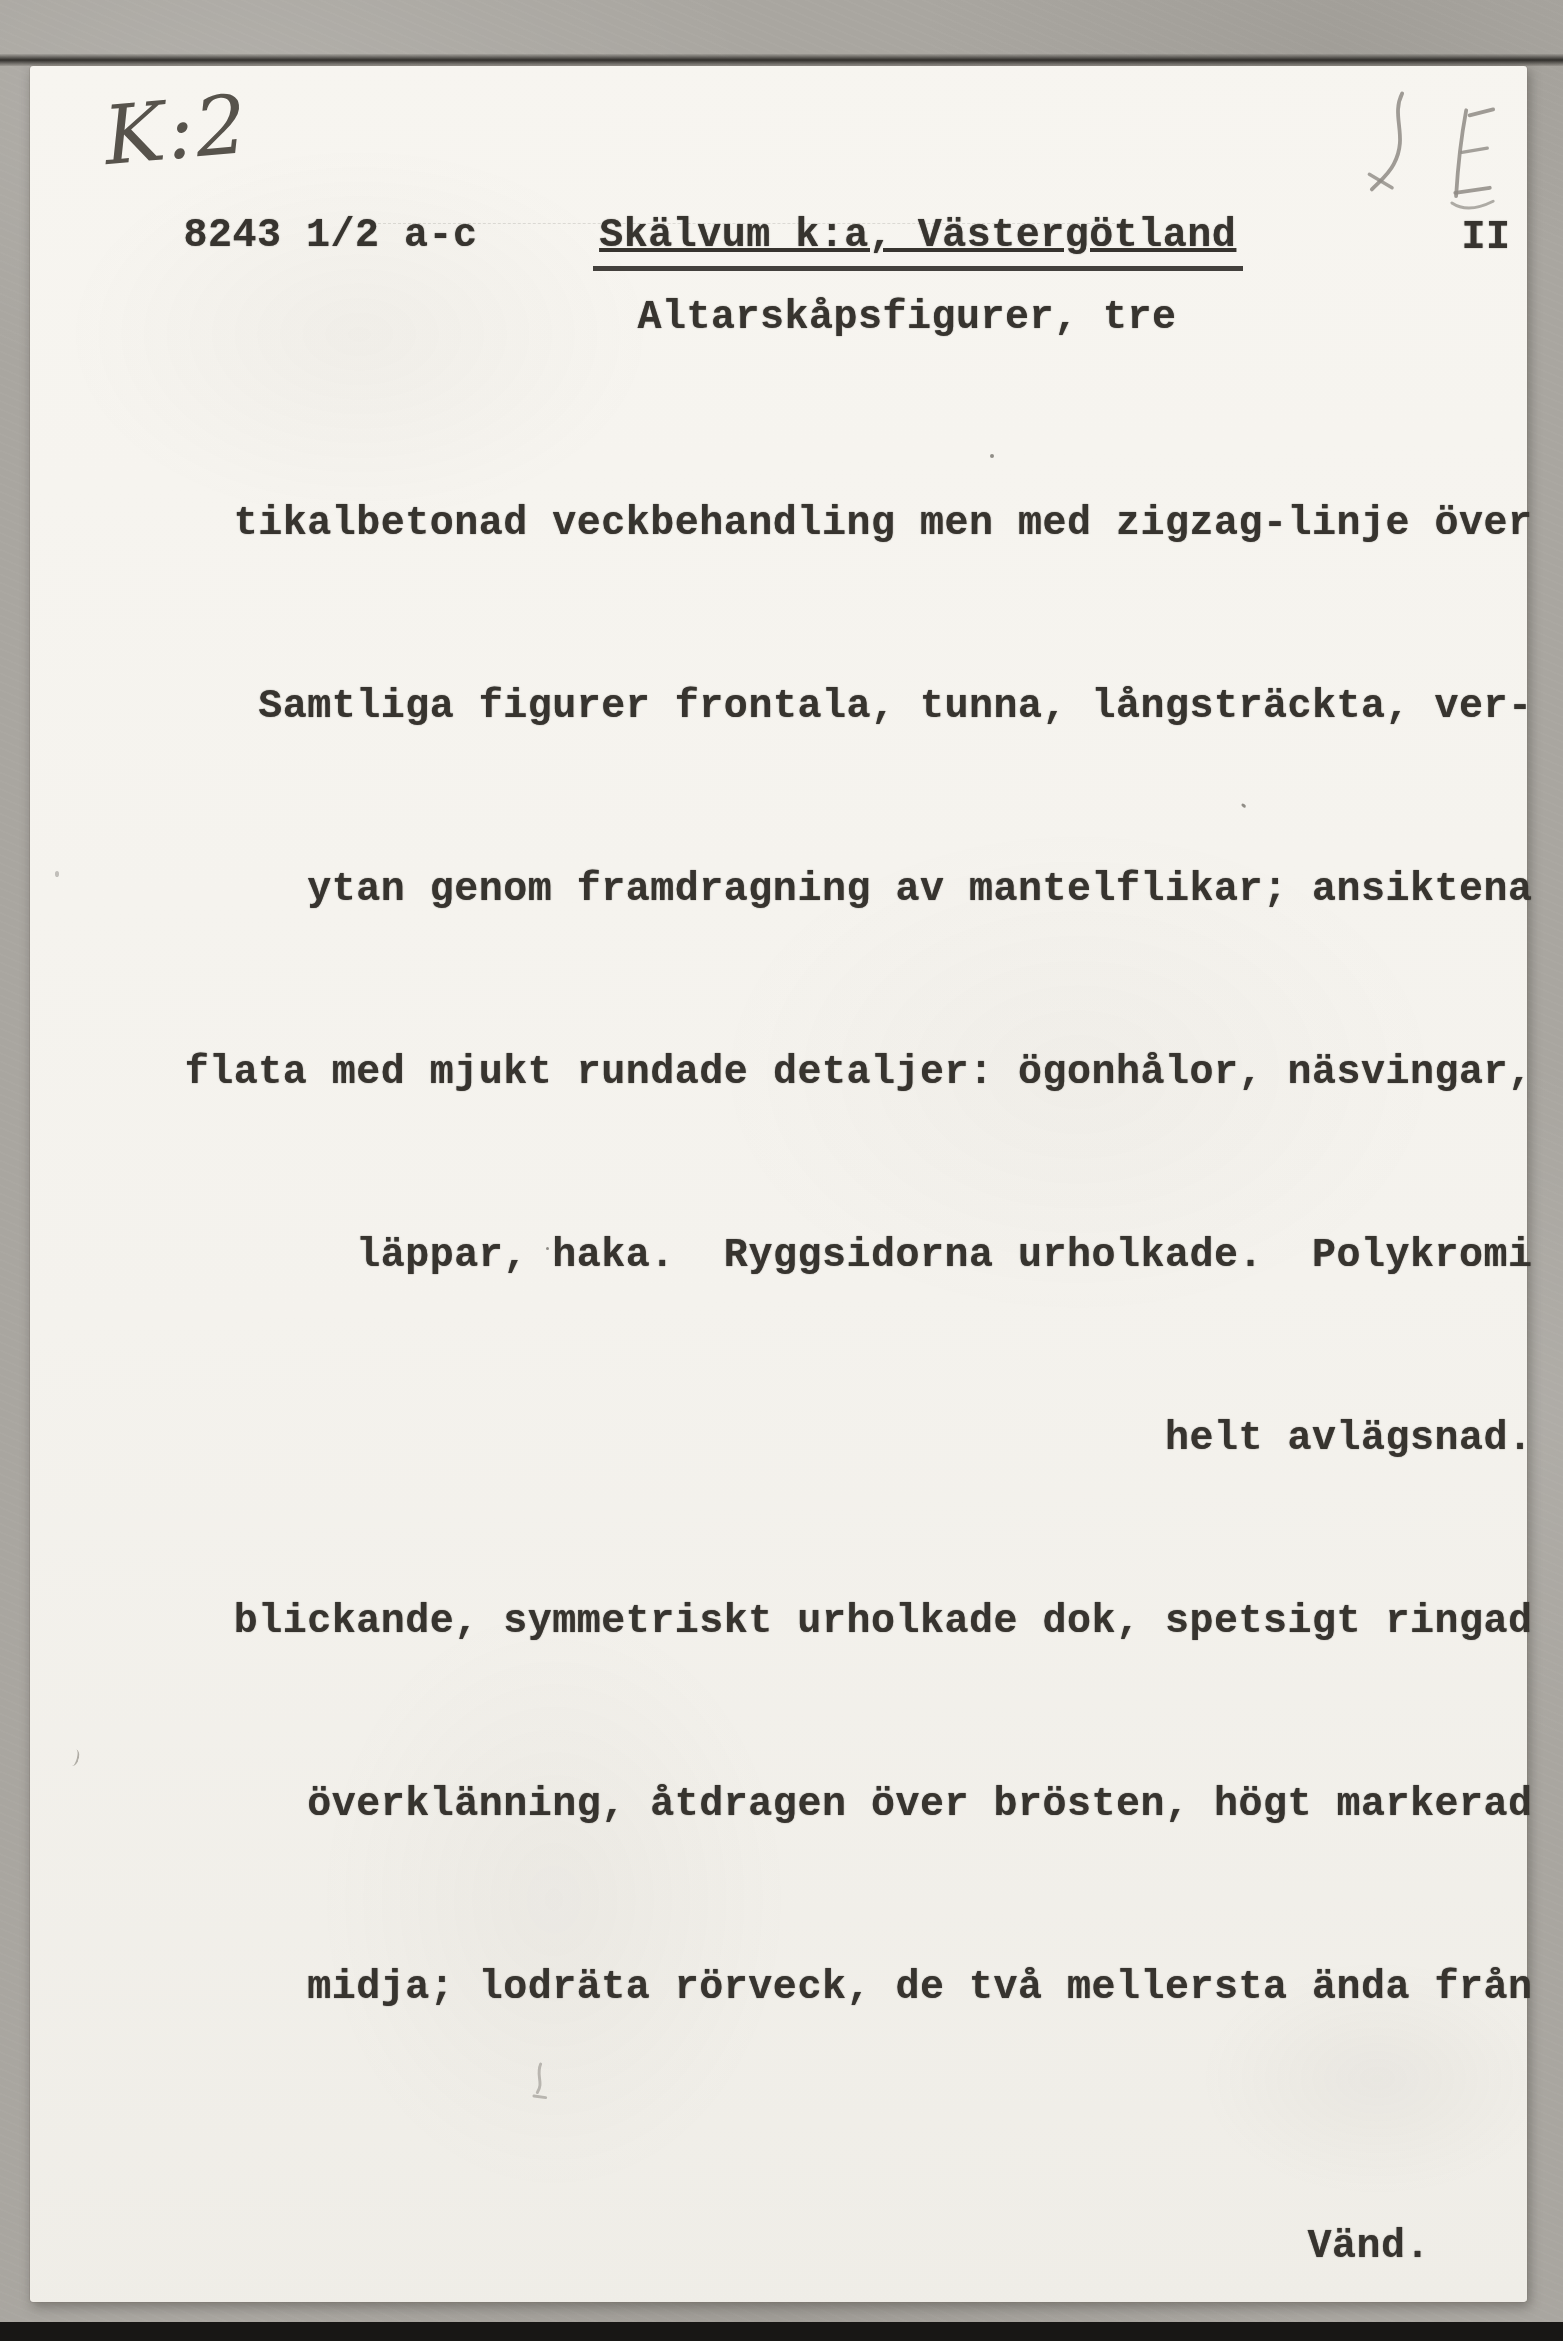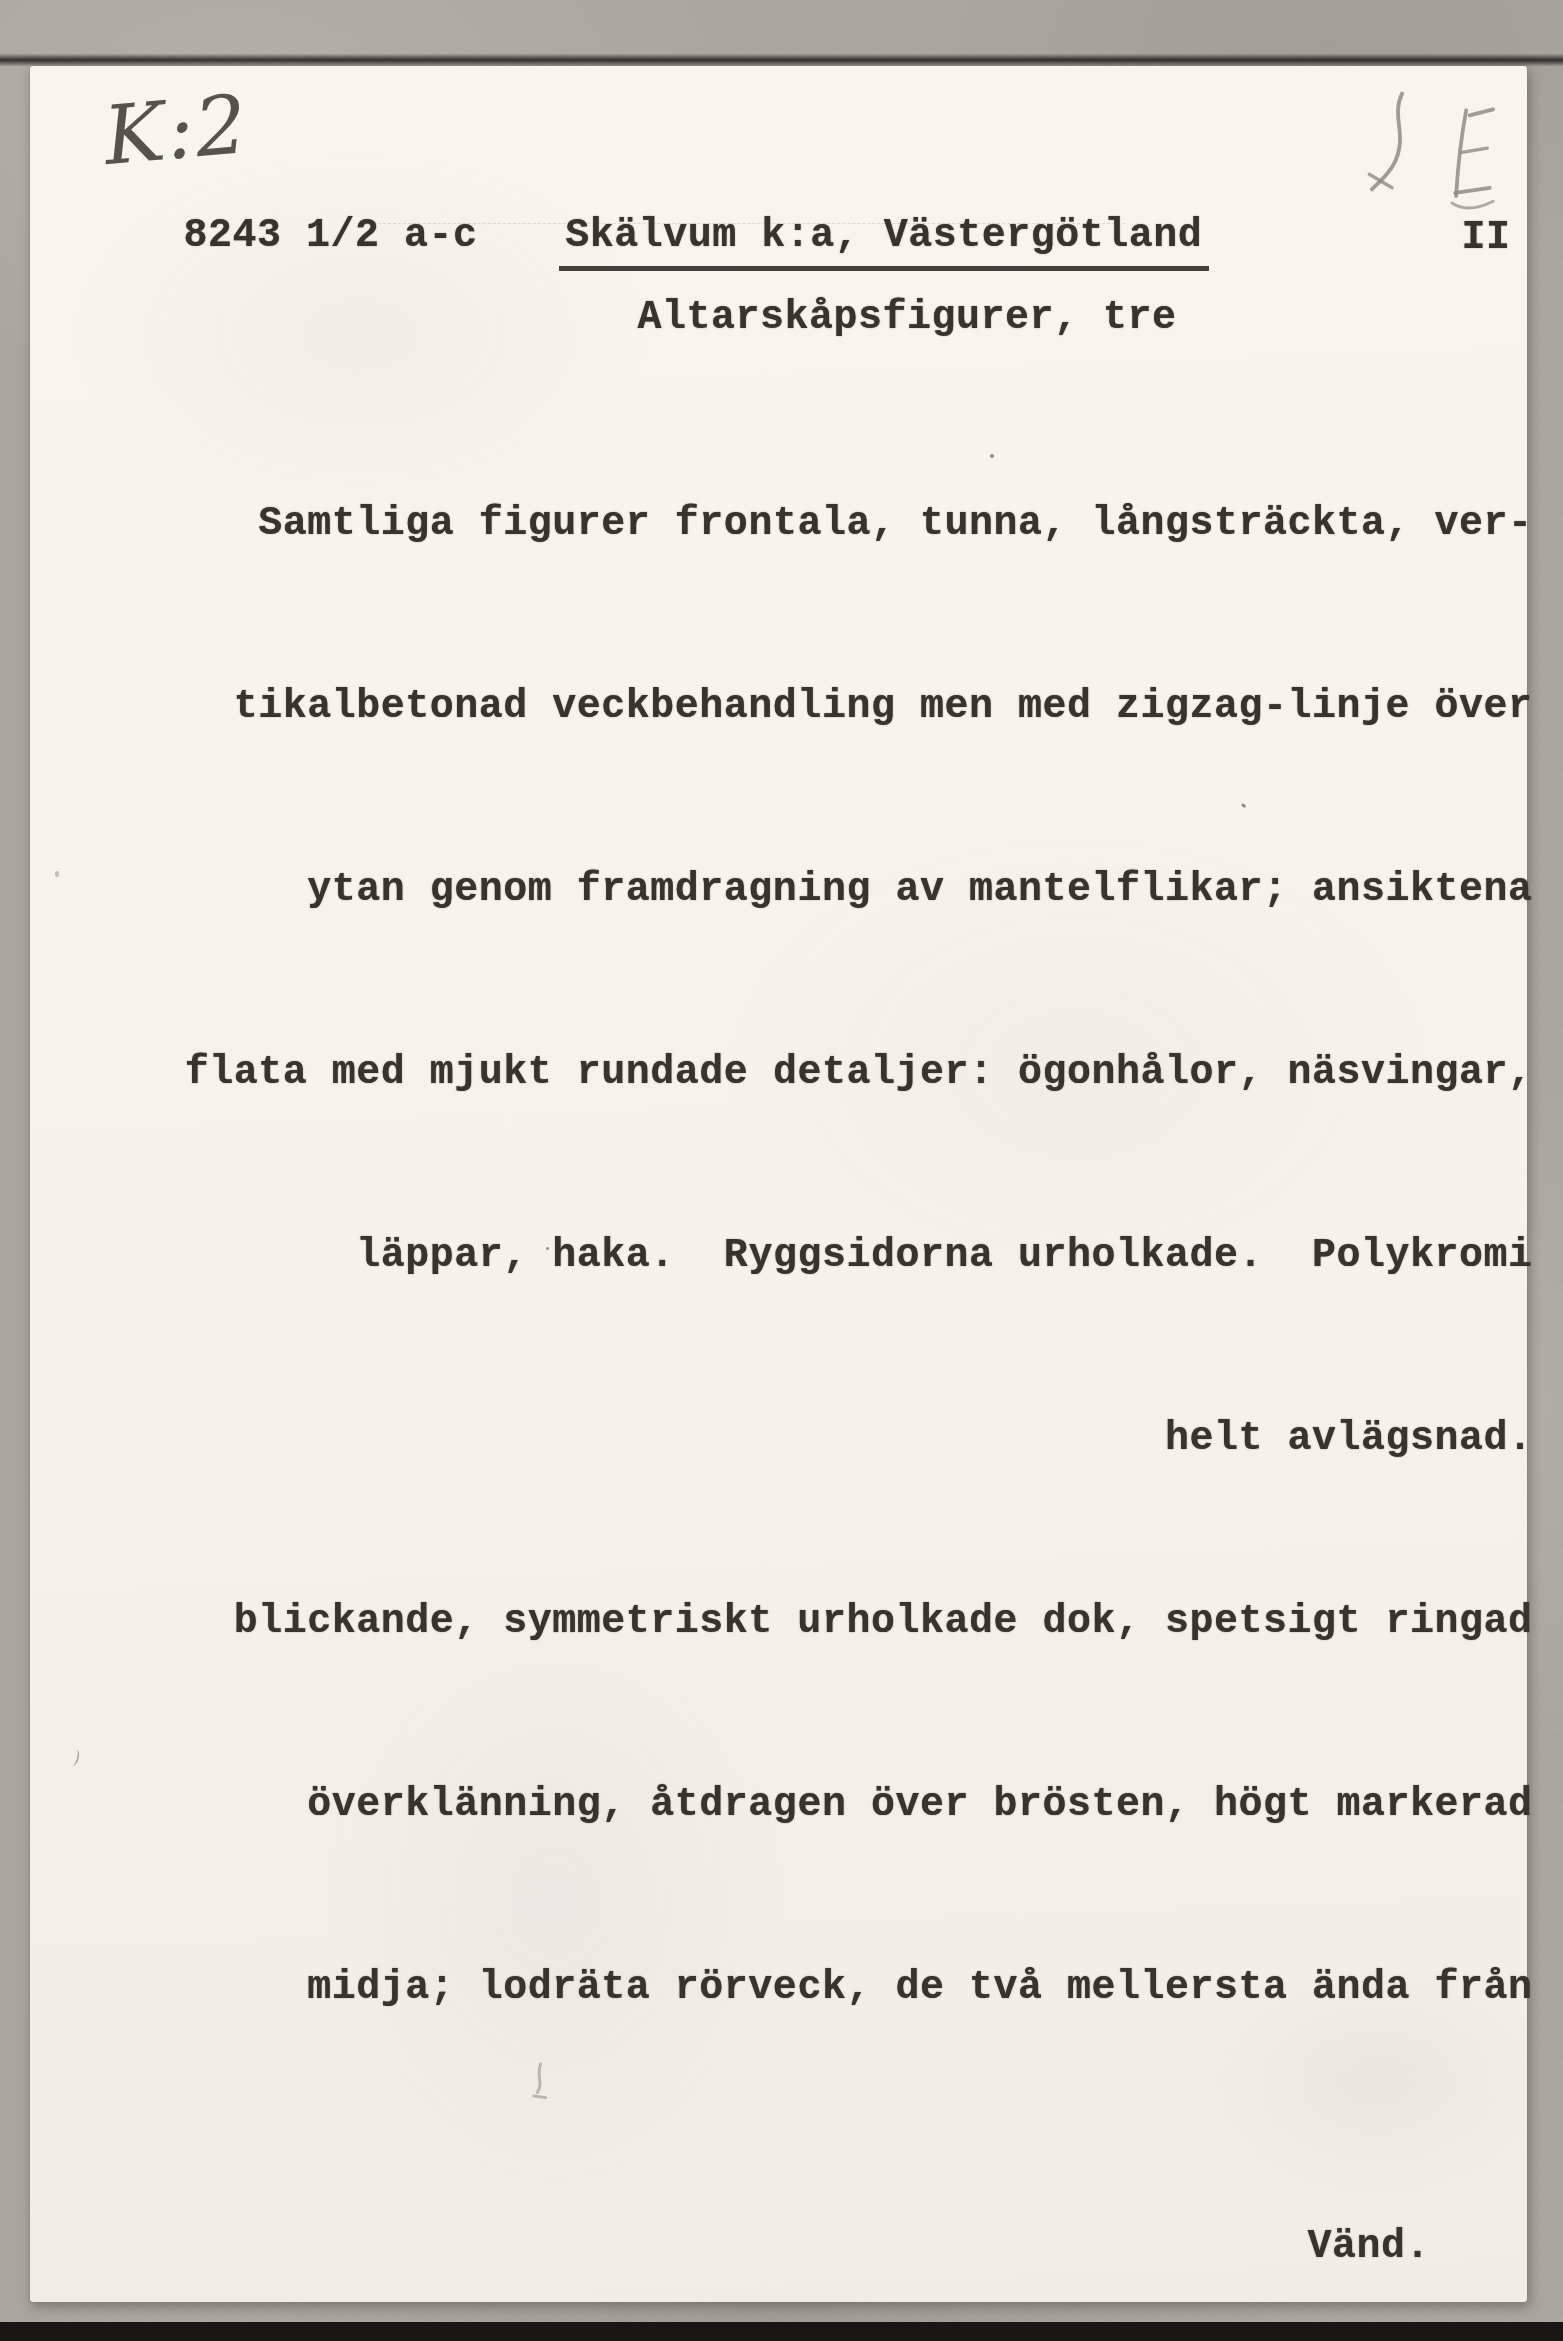--- a/index.html
+++ b/index.html
@@ -41,23 +41,24 @@
   .tw{
     color:#37342f;
     font:700 40px/61px "Liberation Mono","DejaVu Sans Mono",monospace;
     letter-spacing:0.5px;
     text-shadow:0 0 1.2px rgba(52,48,43,0.75);
     white-space:pre;
     text-align:right;
   }
   .header-inv{position:absolute;left:154px;top:139px;}
   .header-loc{
-    position:absolute;left:529px;top:139px;display:inline-block;
+    position:absolute;left:563px;top:139px;display:inline-block;
     padding:0 6.7px 0 6.7px;
     border-bottom:5.9px solid rgba(42,39,35,0.88);
+    text-decoration:underline;
   }
   .header-page{position:absolute;left:1432px;top:141px;}
   .doc-title{position:absolute;left:602px;top:221px;margin-left:6px;}
   .body-block{position:absolute;left:88px;top:305px;width:1415px;}
   .body-block .line{height:61px;}
   .footer-vand{position:absolute;left:1278px;top:2150px;}
   .hand-k2{
     position:absolute;left:74px;top:23.6px;
     font-family:"DejaVu Serif","Liberation Serif",serif;
     font-style:italic;font-weight:400;
@@ -106,22 +107,22 @@
 
   <div class="faint-dashed-line"></div>
 
   <div class="tw header-inv">8243 1/2 a-c</div>
   <div class="tw header-loc">Skälvum k:a, Västergötland</div>
   <div class="tw header-page">II</div>
 
   <div class="tw doc-title">Altarskåpsfigurer, tre</div>
 
   <div class="body-block tw">
+    <div class="line">tikalbetonad veckbehandling men med zigzag-linje över</div>
     <div class="line">Samtliga figurer frontala, tunna, långsträckta, ver-</div>
-    <div class="line">tikalbetonad veckbehandling men med zigzag-linje över</div>
     <div class="line">ytan genom framdragning av mantelflikar; ansiktena</div>
     <div class="line">flata med mjukt rundade detaljer: ögonhålor, näsvingar,</div>
     <div class="line">läppar, haka.  Ryggsidorna urholkade.  Polykromi</div>
     <div class="line">helt avlägsnad.</div>
     <div class="line">blickande, symmetriskt urholkade dok, spetsigt ringad</div>
     <div class="line">överklänning, åtdragen över brösten, högt markerad</div>
     <div class="line">midja; lodräta rörveck, de två mellersta ända från</div>
     
     
     

